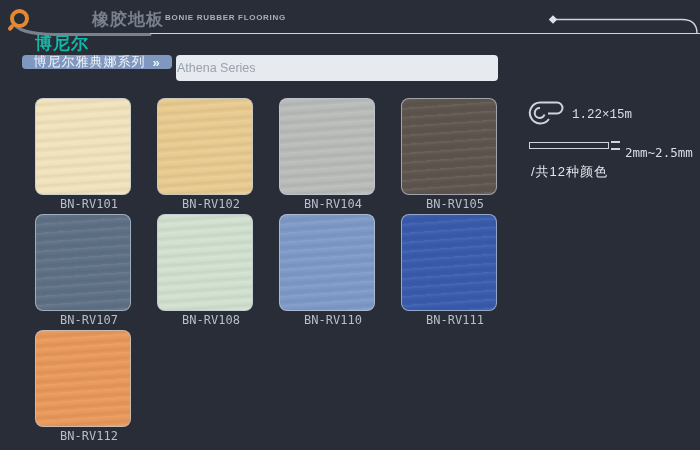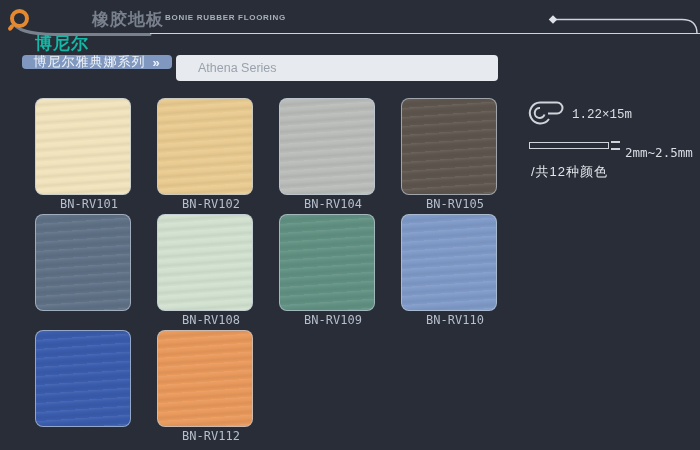--- a/index.html
+++ b/index.html
@@ -43,21 +43,21 @@
   .series-tab{
     position:absolute;left:22px;top:55px;width:150px;height:14px;
     background:#8098c0;border-radius:4px;
     display:flex;align-items:center;justify-content:center;
     color:#eef2f7;font-size:13px;letter-spacing:1px;cursor:pointer;
   }
   .series-tab .arrow{margin-left:7px;font-weight:bold;font-size:13px;}
   .series-title-box{
     position:absolute;left:176px;top:55px;width:322px;height:26px;
     background:#e7eaee;border-radius:4px;
-    line-height:26px;padding-left:22px;box-sizing:border-box;
+    line-height:26px;padding-left:1px;box-sizing:border-box;
     color:#9aa2ad;font-size:12.5px;
   }
 
   
   .grid{
     position:absolute;left:35px;top:98px;width:470px;
     display:grid;grid-template-columns:repeat(4,96px);
     column-gap:26px;row-gap:2px;
   }
   .cell{width:108px;}
@@ -148,35 +148,33 @@
       <div class="cell">
         <div class="swatch" style="background: rgb(186, 188, 186);"></div>
         <div class="swatch-label">BN-RV104</div>
       </div>
       <div class="cell">
         <div class="swatch" style="background: rgb(94, 86, 78);"></div>
         <div class="swatch-label">BN-RV105</div>
       </div>
       <div class="cell">
         <div class="swatch" style="background: rgb(95, 113, 134);"></div>
+        <div class="swatch-label">BN-RV107</div>
       </div>
       <div class="cell">
         <div class="swatch" style="background: rgb(210, 225, 207);"></div>
         <div class="swatch-label">BN-RV108</div>
-      </div>
-      <div class="cell">
-        <div class="swatch" style="background: rgb(97, 145, 130);"></div>
-        <div class="swatch-label">BN-RV109</div>
       </div>
       <div class="cell">
         <div class="swatch" style="background: rgb(127, 154, 200);"></div>
         <div class="swatch-label">BN-RV110</div>
       </div>
       <div class="cell">
         <div class="swatch" style="background: rgb(58, 92, 173);"></div>
+        <div class="swatch-label">BN-RV111</div>
       </div>
       <div class="cell">
         <div class="swatch" style="background: rgb(233, 153, 91);"></div>
         <div class="swatch-label">BN-RV112</div>
       </div>
     </div>
 
   <svg width="42" height="26" viewBox="0 0 42 26" style="position:absolute;left:526px;top:100px;">
     <path d="M14,2.5 H31 A5.5,5.5 0 0 1 31,13.5 H22" fill="none" stroke="#cfd4da" stroke-width="2"></path>
     <path d="M14,2.5 A10.5,10.5 0 1 0 23,19" fill="none" stroke="#cfd4da" stroke-width="2"></path>

